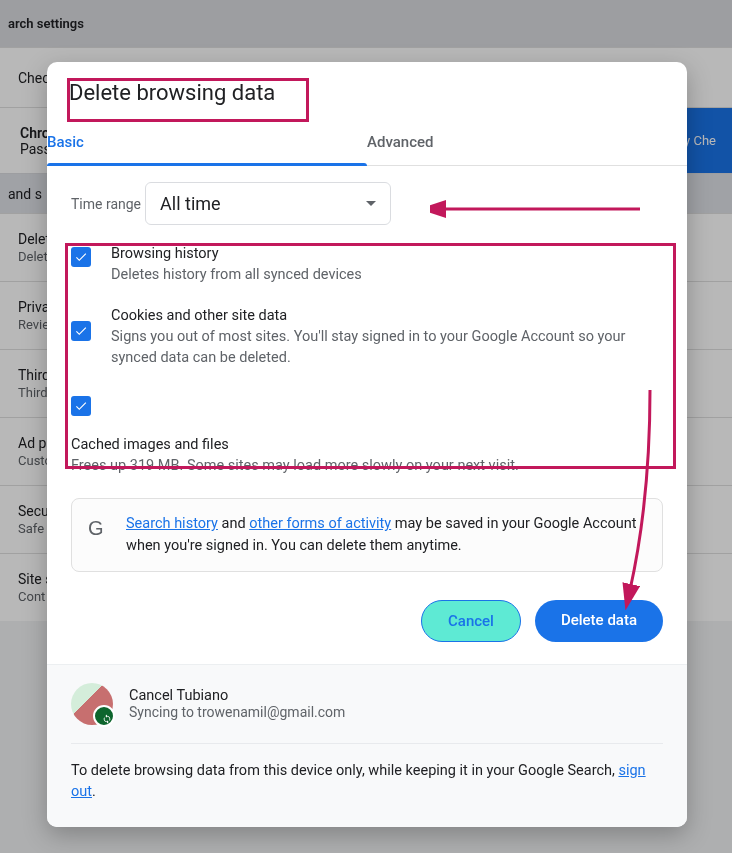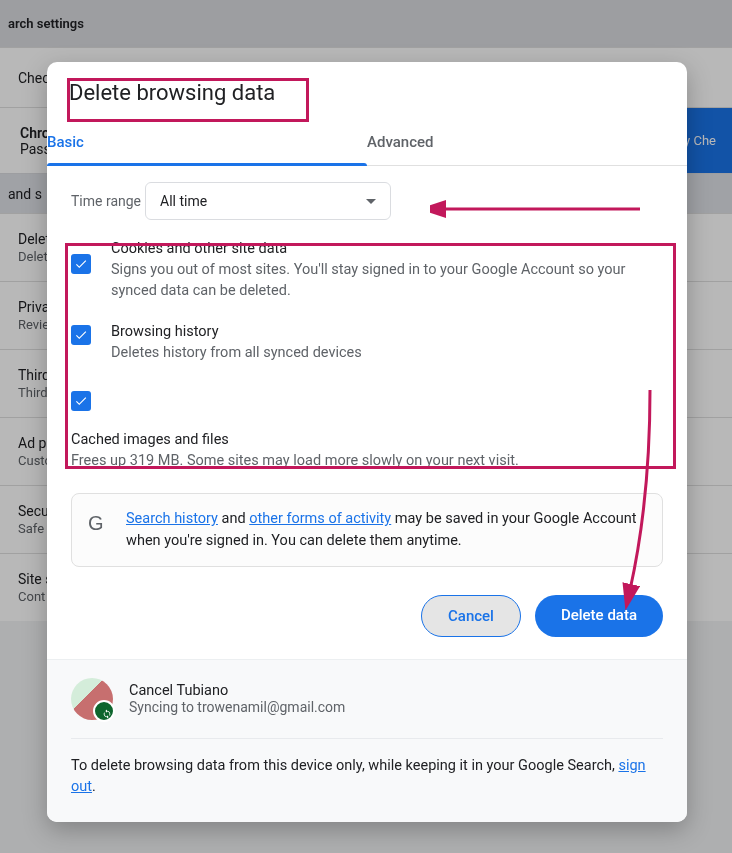--- a/index.html
+++ b/index.html
@@ -104,21 +104,21 @@
     .body-pad { padding: 16px 24px 4px 24px; }
     .time-row { display:flex; align-items:center; gap:4px; margin-bottom: 20px; }
     .time-label { font-size: 14px; color: #5f6368; }
     .select {
       border: 1px solid #dadce0;
       border-radius: 6px;
       padding: 10px 14px;
       width: 246px;
       display:flex; justify-content:space-between; align-items:center;
       cursor:pointer;
-      font-size: 14px;
+      font-size: 18px;
       color:#202124;
     }
     .dropdown-caret {
       width:0; height:0;
       border-left:5px solid transparent;
       border-right:5px solid transparent;
       border-top:5px solid #5f6368;
     }
     .check-row { display:flex; align-items:flex-start; gap: 20px; margin-bottom: 22px; }
     .checkbox {
@@ -156,21 +156,21 @@
       display:flex; justify-content:flex-end; gap:14px;
       padding: 28px 24px 22px 24px;
     }
     .btn {
       border-radius: 24px;
       padding: 11px 26px;
       font-size: 15px;
       font-weight:500;
       cursor:pointer;
     }
-    .btn-outline { border:1.5px solid #1a73e8; color:#1a73e8; background:#e5e5e5; }
+    .btn-outline { border:1.5px solid #1a73e8; color:#1a73e8; background:#5eead4; }
     .btn-fill { border:none; background:#1a73e8; color:#fff; }
     .footer {
       background:#f8f9fa;
       border-top:1px solid #eceff1;
       padding: 18px 24px 24px 24px;
       font-size:14.5px;
       color:#202124;
     }
     .user-row { display:flex; gap:16px; align-items:center; margin-bottom:18px; }
     .avatar {
@@ -258,40 +258,40 @@
   <div class="body-pad">
     <div class="time-row">
       <span class="time-label">Time range</span>
       <div class="select">
         <span>All time</span>
         <span class="dropdown-caret"></span>
       </div>
     </div>
 
     <div class="check-row">
+      <div class="checkbox">
+        <svg viewBox="0 0 24 24">
+            <path fill="#fff" d="M9 16.2 4.8 12l-1.4 1.4L9 19 21 7l-1.4-1.4z"></path>
+          </svg>
+      </div>
+      <div class="ck-text">
+        <div class="t">Browsing history</div>
+        <div class="s">Deletes history from all synced devices</div>
+      </div>
+    </div>
+
+    <div class="check-row">
       <div class="checkbox" style="margin-top:14px;">
         <svg viewBox="0 0 24 24">
             <path fill="#fff" d="M9 16.2 4.8 12l-1.4 1.4L9 19 21 7l-1.4-1.4z"></path>
           </svg>
       </div>
       <div class="ck-text">
         <div class="t">Cookies and other site data</div>
         <div class="s">Signs you out of most sites. You'll stay signed in to your Google Account so your synced data can be deleted.</div>
-      </div>
-    </div>
-
-    <div class="check-row">
-      <div class="checkbox">
-        <svg viewBox="0 0 24 24">
-            <path fill="#fff" d="M9 16.2 4.8 12l-1.4 1.4L9 19 21 7l-1.4-1.4z"></path>
-          </svg>
-      </div>
-      <div class="ck-text">
-        <div class="t">Browsing history</div>
-        <div class="s">Deletes history from all synced devices</div>
       </div>
     </div>
 
     <div class="check-row" style="margin-bottom:10px;flex-direction:column;">
       <div class="checkbox" style="margin-top:6px;">
         <svg viewBox="0 0 24 24">
             <path fill="#fff" d="M9 16.2 4.8 12l-1.4 1.4L9 19 21 7l-1.4-1.4z"></path>
           </svg>
       </div>
       <div class="ck-text">

